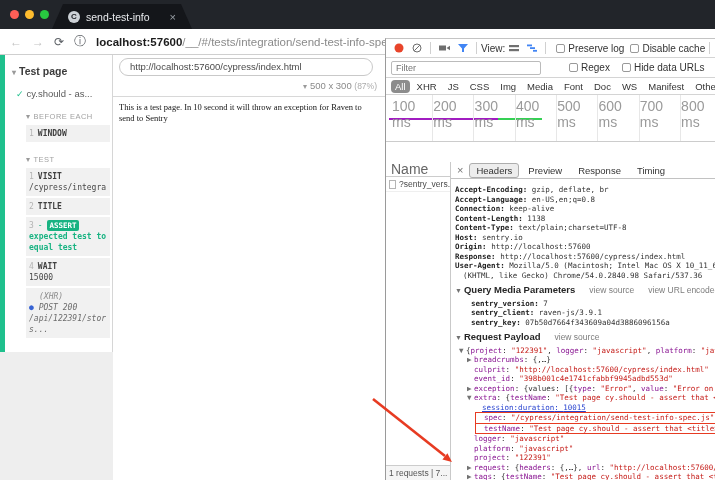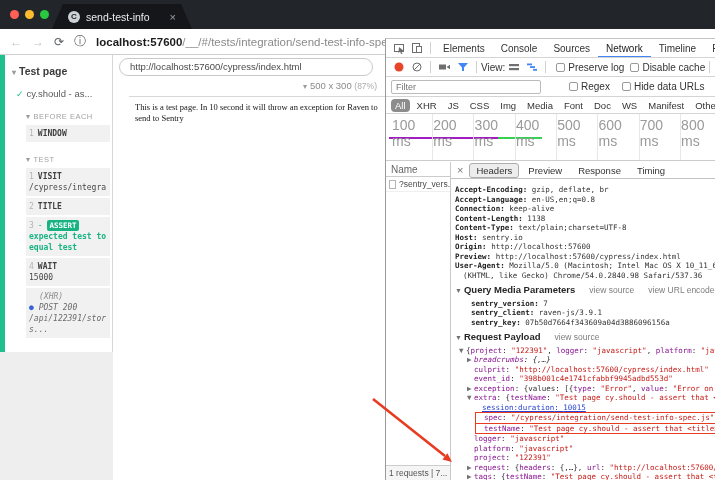--- a/index.html
+++ b/index.html
@@ -51,21 +51,21 @@
   .dot{color:var(--xhr_blue,#3763d4);font-style:normal;}
 
   
   .aut{position:absolute;left:113px;top:55px;width:272px;height:425px;background:#fff;}
   .aut-chrome{position:absolute;left:0;top:0;width:272px;height:41px;background:#fff;}
   .addr-pill{position:absolute;left:6px;top:3px;width:254px;height:18px;border:1px solid #c9c9c9;
              border-radius:9px;background:#fff;font-size:9.5px;color:#4a4a4a;line-height:16px;
              padding:0 10px;white-space:nowrap;overflow:hidden;}
   .size-row{position:absolute;right:8px;top:25px;font-size:9.5px;color:#8a8a8a;}
   .size-row .pct{color:#ababab;font-size:8.5px;}
-  .page{position:absolute;left:16px;top:41px;width:272px;height:157px;background:#fff;
+  .page{position:absolute;left:0;top:41px;width:272px;height:157px;background:#fff;
         border-top:1px solid #d8d8d8;padding:5px 6px;
         font-family:"Liberation Serif","DejaVu Serif",serif;font-size:8.5px;line-height:10.5px;color:#141414;}
   .hatch{position:absolute;left:0;top:198px;width:272px;height:227px;
          background:repeating-linear-gradient(45deg,#9d9d9d 0 2px,#a7a7a7 2px 4px);
          box-shadow:inset 0 5px 6px -4px rgba(0,0,0,.45), inset -5px 0 6px -4px rgba(0,0,0,.3);}
   .annotation{position:absolute;left:0;top:88px;width:272px;text-align:center;
               color:var(--annotation_red,#e73b22);font-size:16.5px;line-height:18px;}
 
   
   .devtools{position:absolute;left:385px;top:38px;width:330px;height:442px;background:#fff;
@@ -88,21 +88,21 @@
   .tf.active{background:#8c8c8c;color:#fff;}
   .dt-overview{position:relative;height:47px;border-bottom:1px solid #ccc;overflow:hidden;background:#fff;}
   .tick{position:absolute;top:3px;font-size:14px;color:#9a9a9a;text-align:left;width:36px;}
   .gl{position:absolute;top:0;bottom:0;width:1px;background:#e7e7e7;}
   .ov-line{position:absolute;height:2px;top:49px;}
   .ov-purple{left:3px;width:109px;background:var(--timeline_purple,#a11cc1);top:49%;}
   .ov-green{left:112px;width:44px;background:var(--timeline_green,#35d054);top:49%;}
 
   .dt-main{position:absolute;left:0;top:123px;width:329px;bottom:0;display:flex;}
   .dt-left{position:relative;width:65px;border-right:1px solid #c9c9c9;flex:none;}
-  .name-col{height:15px;line-height:15px;border-bottom:1px solid #ccc;padding-left:5px;font-size:10px;color:#666;}
+  .name-col{height:15px;line-height:15px;border-bottom:1px solid #ccc;padding-left:5px;font-size:14px;color:#666;}
   .req-row{height:15px;display:flex;align-items:center;border-bottom:1px solid #efefef;
            font-size:8.5px;color:#4a4a4a;padding-left:3px;}
   .doc-icon{width:7px;height:9px;border:1px solid #b5b5b5;background:#fff;margin-right:3px;flex:none;}
   .req-name{white-space:nowrap;overflow:hidden;}
   .dt-status{position:absolute;left:0;right:0;bottom:0;height:15px;background:#f5f5f5;border-top:1px solid #ccc;
              font-size:8.5px;color:#555;line-height:14px;padding-left:3px;white-space:nowrap;overflow:hidden;}
   .dt-right{position:relative;flex:1;overflow:hidden;}
   .detail-tabs{height:17px;display:flex;align-items:center;border-bottom:1px solid #c2c2c2;font-size:9.5px;}
   .close-x{color:#777;margin:0 6px;font-size:11px;}
   .chip{padding:1px 6px;margin-right:2px;color:#333;border-radius:3px;border:1px solid transparent;}
@@ -173,40 +173,20 @@
   <div class="aut">
     <div class="aut-chrome">
       <div class="addr-pill">http://localhost:57600/cypress/index.html</div>
     </div>
     <div class="size-row"><span class="caret">▾</span><span>500 x 300</span> <span class="pct">(87%)</span></div>
     <div class="page">This is a test page. In 10 second it will throw an exception for Raven to send to Sentry</div>
   </div>
 
   <div class="devtools">
 
-    <div class="dt-row dt-tabs">
-      <svg class="icon" width="12" height="12">
-          <rect x="1.5" y="2.5" width="9" height="7" fill="none" stroke="#6e6e6e"></rect>
-          <polygon points="6,5 11,9 8.2,9.4 9.6,11.8 8.2,12 7,9.8 5.4,11" fill="#6e6e6e"></polygon>
-        </svg>
-      <svg class="icon" width="12" height="12">
-          <rect x="1.5" y="1.5" width="7" height="9" fill="none" stroke="#6e6e6e"></rect>
-          <rect x="5.5" y="4.5" width="5" height="6" fill="#fff" stroke="#6e6e6e"></rect>
-        </svg>
-      <span class="vsep"></span>
-      <span id="dt-tabs" style="display:flex">
-          <span class="dt-tab">Elements</span>
-          <span class="dt-tab">Console</span>
-          <span class="dt-tab">Sources</span>
-          <span class="dt-tab active">Network</span>
-          <span class="dt-tab">Timeline</span>
-          <span class="dt-tab">Profiles</span>
-        </span>
-
-    </div>
 
     <div class="dt-row dt-toolbar">
       <svg class="icon" width="12" height="12">
           <circle cx="6" cy="6" r="4.5" fill="#e8442a"></circle>
         </svg>
       <svg class="icon" width="12" height="12">
           <circle cx="6" cy="6" r="4" fill="none" stroke="#6e6e6e"></circle>
           <line x1="3.2" y1="8.8" x2="8.8" y2="3.2" stroke="#6e6e6e"></line>
         </svg>
       <span class="vsep"></span>
@@ -297,30 +277,30 @@
             <span class="chip">Timing</span>
           </div>
         <div class="dt-content" id="dt-content">
             <div class="hline"><span class="hname">Accept-Encoding: </span><span>gzip, deflate, br</span></div>
             <div class="hline"><span class="hname">Accept-Language: </span><span>en-US,en;q=0.8</span></div>
             <div class="hline"><span class="hname">Connection: </span><span>keep-alive</span></div>
             <div class="hline"><span class="hname">Content-Length: </span><span>1138</span></div>
             <div class="hline"><span class="hname">Content-Type: </span><span>text/plain;charset=UTF-8</span></div>
             <div class="hline"><span class="hname">Host: </span><span>sentry.io</span></div>
             <div class="hline"><span class="hname">Origin: </span><span>http://localhost:57600</span></div>
-            <div class="hline"><span class="hname">Preview: </span><span>http://localhost:57600/cypress/index.html</span></div>
+            <div class="hline"><span class="hname">Response: </span><span>http://localhost:57600/cypress/index.html</span></div>
             <div class="hline"><span class="hname">User-Agent: </span><span>Mozilla/5.0 (Macintosh; Intel Mac OS X 10_11_6) Ap</span></div>
             <div class="hcont">(KHTML, like Gecko) Chrome/54.0.2840.98 Safari/537.36</div>
             <div class="sect"><span class="tri">▼</span><span>Query Media Parameters</span><span class="vlink">view source</span><span class="vlink">view URL encoded</span></div>
             <div class="qrow"><span class="hname">sentry_version: </span><span>7</span></div>
             <div class="qrow"><span class="hname">sentry_client: </span><span>raven-js/3.9.1</span></div>
             <div class="qrow"><span class="hname">sentry_key: </span><span>07b50d7664f343609a04d3886096156a</span></div>
             <div class="sect"><span class="tri">▼</span><span>Request Payload</span><span class="vlink">view source</span></div>
             <div class="pl" style="margin-left: 4px;"><span class="arr">▼</span><span class="pj-p">{</span><span class="pj-k">project</span><span class="pj-p">: </span><span class="pj-s">"122391"</span><span class="pj-p">, </span><span class="pj-k">logger</span><span class="pj-p">: </span><span class="pj-s">"javascript"</span><span class="pj-p">, </span><span class="pj-k">platform</span><span class="pj-p">: </span><span class="pj-s">"javasc</span></div>
-            <div class="pl" style="margin-left: 12px; font-style: italic;"><span class="arr">▶</span><span class="pj-k">breadcrumbs</span><span class="pj-p">: {,…}</span></div>
+            <div class="pl" style="margin-left: 12px;"><span class="arr">▶</span><span class="pj-k">breadcrumbs</span><span class="pj-p">: {,…}</span></div>
             <div class="pl" style="margin-left: 12px;"><span class="arr"></span><span class="pj-k">culprit</span><span class="pj-p">: </span><span class="pj-s">"http://localhost:57600/cypress/index.html"</span></div>
             <div class="pl" style="margin-left: 12px;"><span class="arr"></span><span class="pj-k">event_id</span><span class="pj-p">: </span><span class="pj-s">"398b001c4e1741cfabbf9945adbd553d"</span></div>
             <div class="pl" style="margin-left: 12px;"><span class="arr">▶</span><span class="pj-k">exception</span><span class="pj-p">: {values: [{</span><span class="pj-k">type</span><span class="pj-p">: </span><span class="pj-s">"Error"</span><span class="pj-p">, </span><span class="pj-k">value</span><span class="pj-p">: </span><span class="pj-s">"Error on purp</span></div>
             <div class="pl" style="margin-left: 12px;"><span class="arr">▼</span><span class="pj-k">extra</span><span class="pj-p">: {</span><span class="pj-k">testName</span><span class="pj-p">: </span><span class="pj-s">"Test page cy.should - assert that &lt;titl</span></div>
             <div class="pl hl" style="margin-left: 20px;"><span class="arr"></span><span class="pj-k">session:duration</span><span class="pj-p">: </span><span class="pj-n">10015</span></div>
             <div class="pl boxed" style="margin-left: 20px;"><span class="arr"></span><span class="pj-k">spec</span><span class="pj-p">: </span><span class="pj-s">"/cypress/integration/send-test-info-spec.js"</span></div>
             <div class="pl boxed" style="margin-left: 20px;"><span class="arr"></span><span class="pj-k">testName</span><span class="pj-p">: </span><span class="pj-s">"Test page cy.should - assert that &lt;title&gt; is</span></div>
             <div class="pl" style="margin-left: 12px;"><span class="arr"></span><span class="pj-k">logger</span><span class="pj-p">: </span><span class="pj-s">"javascript"</span></div>
             <div class="pl" style="margin-left: 12px;"><span class="arr"></span><span class="pj-k">platform</span><span class="pj-p">: </span><span class="pj-s">"javascript"</span></div>
             <div class="pl" style="margin-left: 12px;"><span class="arr"></span><span class="pj-k">project</span><span class="pj-p">: </span><span class="pj-s">"122391"</span></div>

